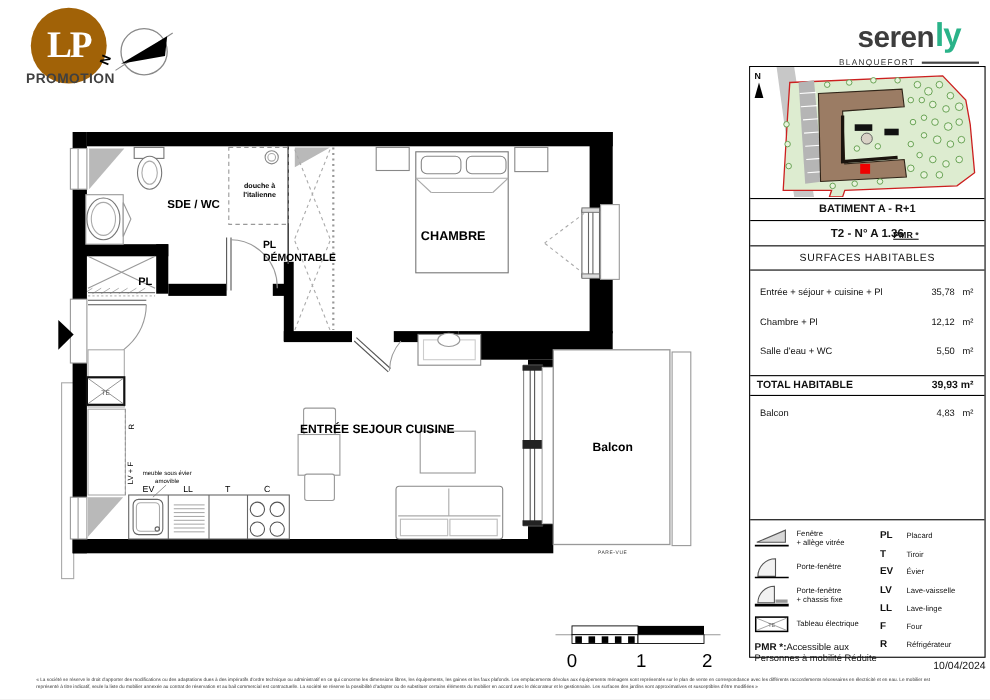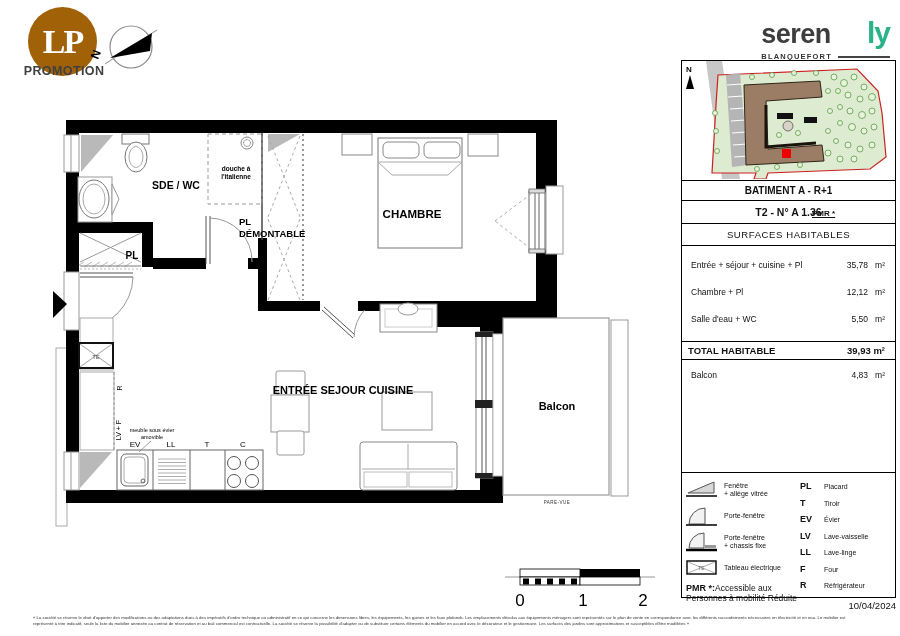--- a/index.html
+++ b/index.html
@@ -6,25 +6,25 @@
   .page{position:relative;width:900px;height:636px;background:#ffffff;overflow:hidden;
         font-family:"Liberation Sans",sans-serif;color:#111;}
   .abs{position:absolute;}
   
   .lp-circle{position:absolute;left:28px;top:7px;width:69px;height:69px;border-radius:50%;
              background:#a16207;display:flex;align-items:center;justify-content:center;}
   .lp-circle span{color:#fff;font-weight:bold;font-size:34px;letter-spacing:-2px;font-family:"Liberation Serif",serif;}
   .lp-caption{position:absolute;left:12px;top:64px;width:104px;text-align:center;
               font-weight:bold;font-size:12.5px;letter-spacing:.4px;color:#404040;}
   .serenly{position:absolute;right:10px;top:16px;text-align:right;}
-  .serenly .brandline{display:flex;align-items:flex-end;justify-content:space-between;}
+  .serenly .brandline{display:flex;align-items:flex-end;justify-content:center;}
   .serenly .p1{font-size:27px;font-weight:bold;color:#3d3d3d;letter-spacing:-.5px;}
   .serenly .p2{font-size:30px;font-weight:bold;letter-spacing:-1px;margin-left:1px;}
   .serenly .cityline{display:flex;align-items:center;justify-content:flex-start;margin-top:2px;}
-  .serenly .city{font-size:7.5px;font-weight:bold;letter-spacing:1.2px;color:#333;}
+  .serenly .city{font-size:7.5px;font-weight:normal;letter-spacing:1.2px;color:#333;}
   .serenly .rule{flex:0 0 52px;height:2px;background:#444;margin-left:6px;}
   
   .sidebar{position:absolute;left:681px;top:60px;width:215px;height:538px;border:1.5px solid #000;
            box-sizing:border-box;display:flex;flex-direction:column;background:#fff;}
   .map-section{height:119px;border-bottom:1.5px solid #000;overflow:hidden;flex:0 0 auto;}
   .sb-row{border-bottom:1.5px solid #000;display:flex;align-items:center;justify-content:center;flex:0 0 auto;}
   .batiment{height:19px;font-weight:bold;font-size:10px;}
   .unitrow{height:22px;position:relative;}
   .unitrow .unit{font-weight:bold;font-size:10.5px;}
   .unitrow .pmr{position:absolute;left:130px;top:8px;font-weight:bold;font-size:8px;text-decoration:underline;}

